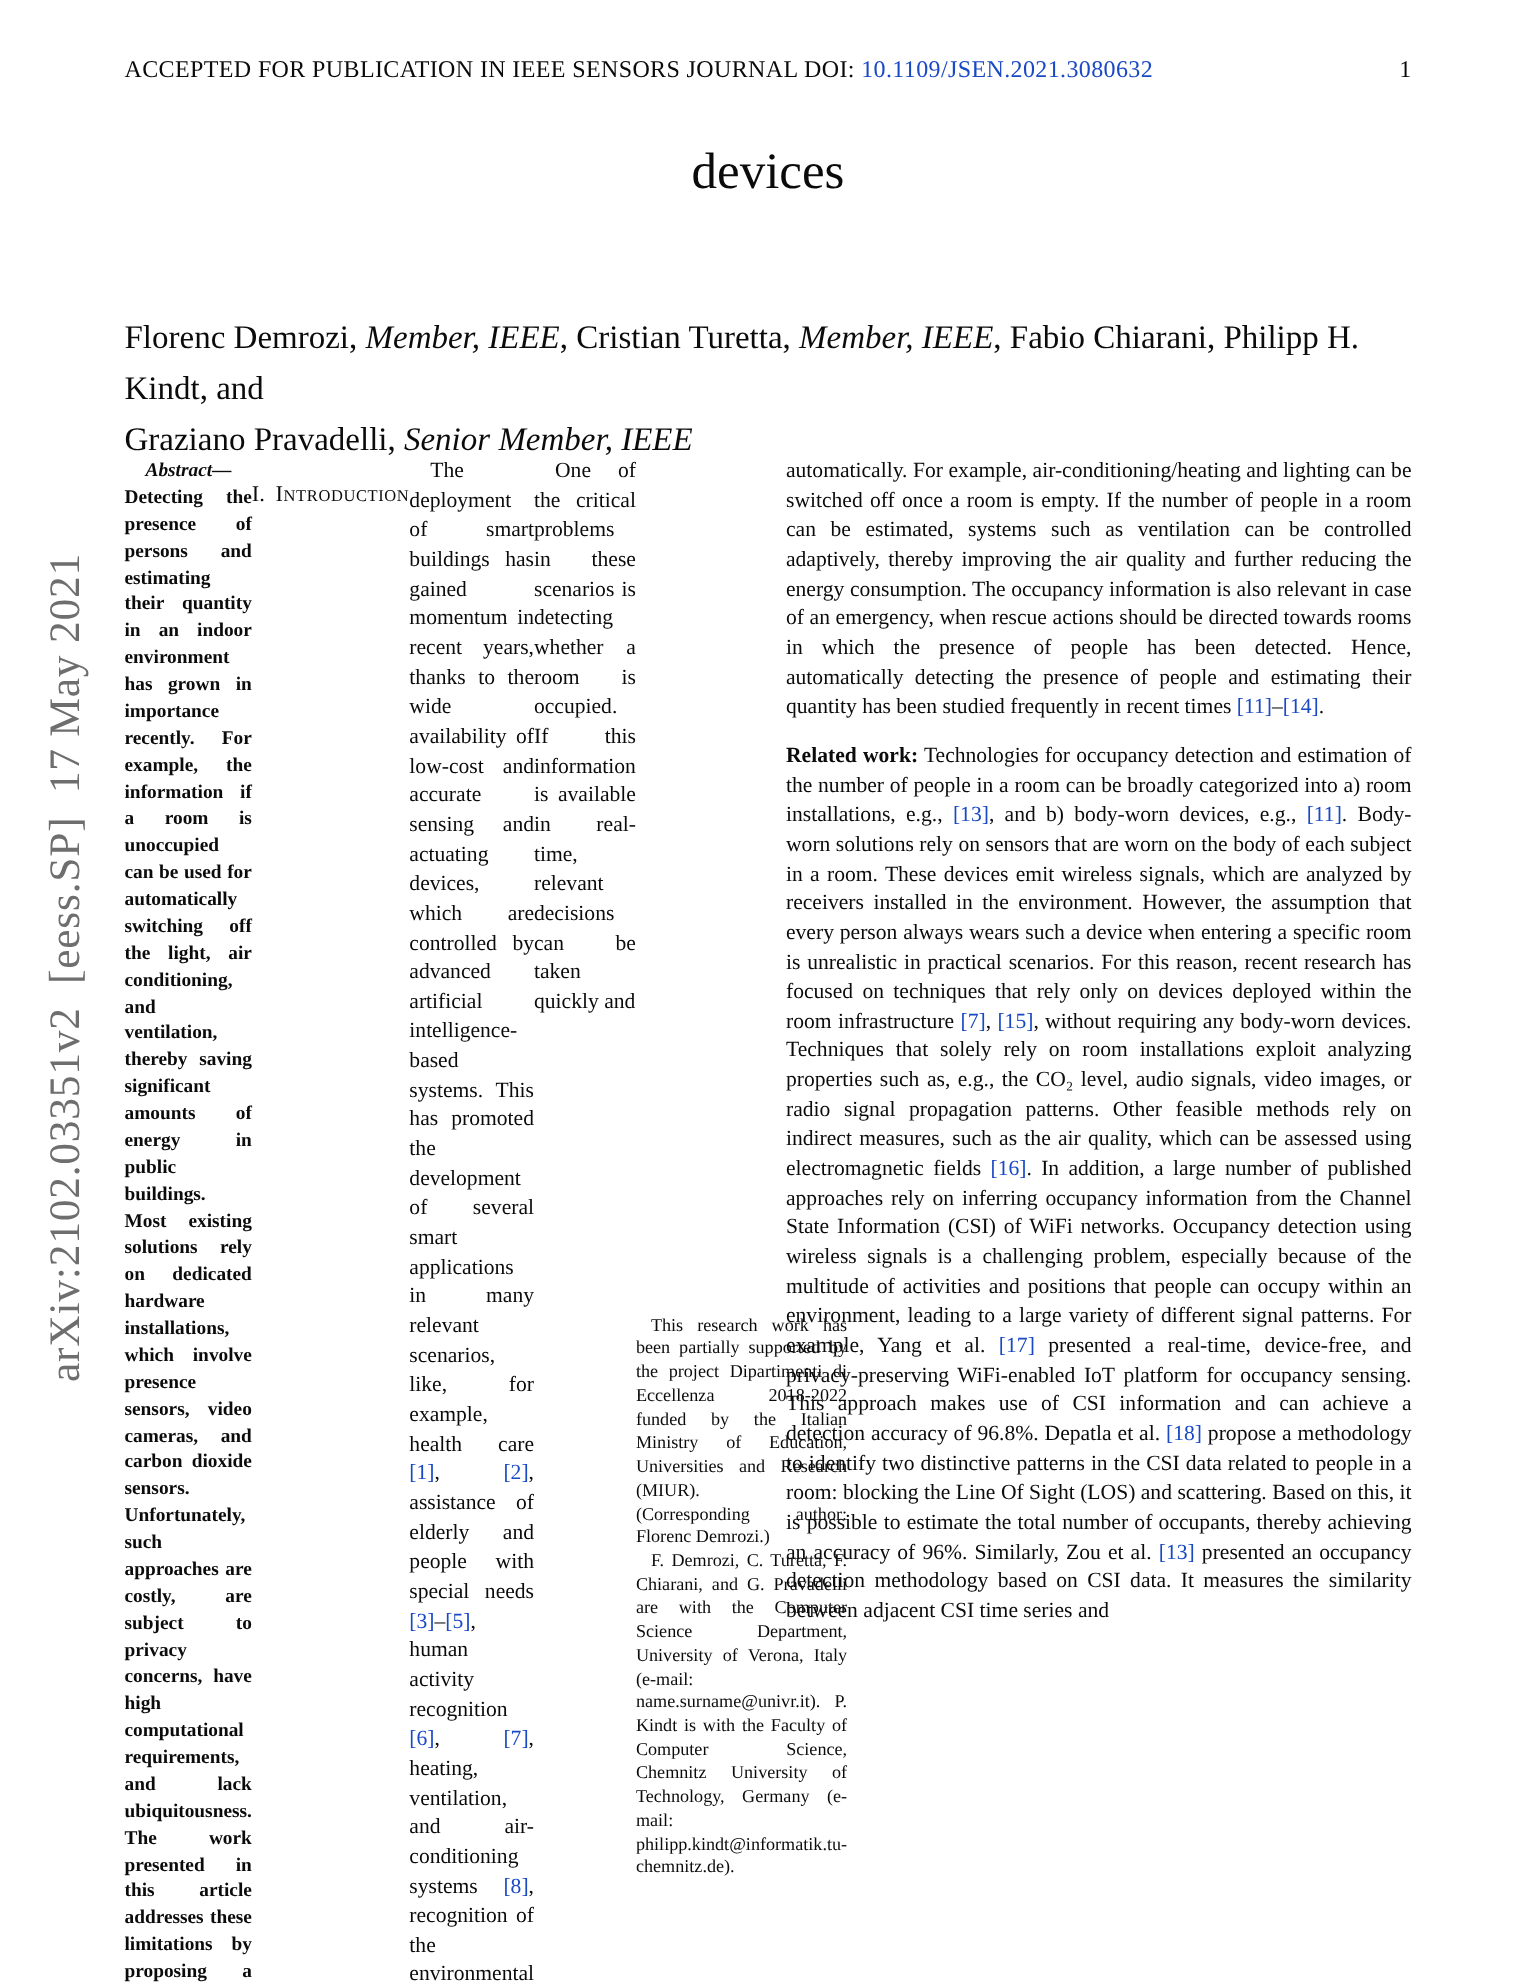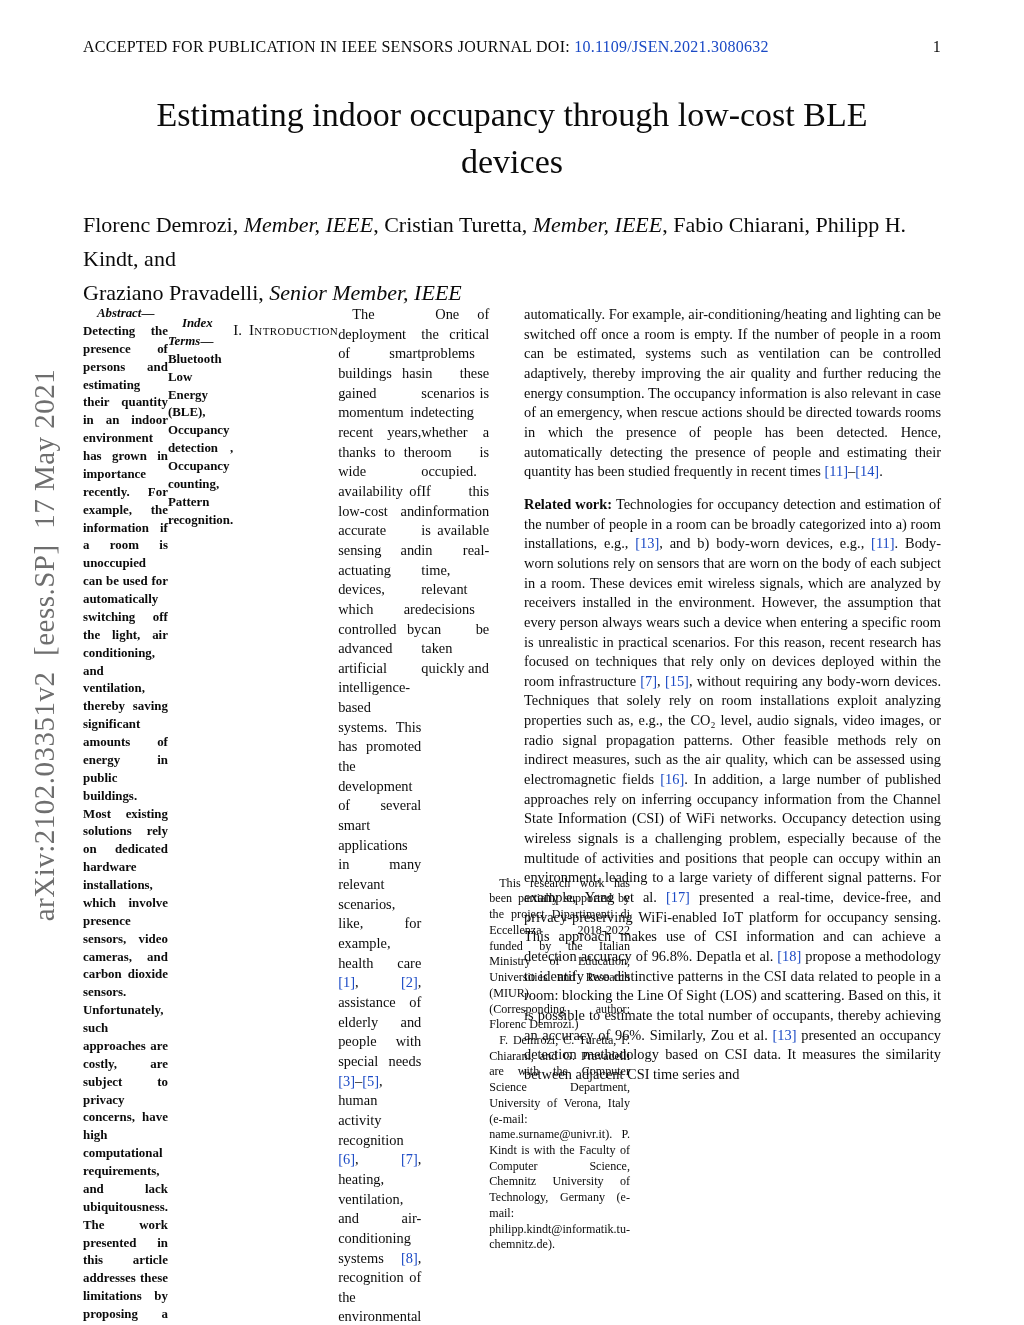--- a/index.html
+++ b/index.html
@@ -124,35 +124,33 @@
 <div class="page">
 
   <div class="running-head">
     <span><span>ACCEPTED FOR PUBLICATION IN IEEE SENSORS JOURNAL DOI: </span><span class="link">10.1109/JSEN.2021.3080632</span></span>
     <span>1</span>
   </div>
 
   <div class="arxiv-watermark">arXiv:2102.03351v2  [eess.SP]  17 May 2021</div>
 
   <div class="paper-title">
-    <div>Estimating indoor occupancy through low-cost BLE</div>
     <div>devices</div>
   </div>
 
   <div class="authors-block">
     <div><span>Florenc Demrozi, </span><i>Member, IEEE</i><span>, Cristian Turetta, </span><i>Member, IEEE</i><span>, Fabio Chiarani, Philipp H. Kindt, and</span></div>
     <div><span>Graziano Pravadelli, </span><i>Senior Member, IEEE</i></div>
   </div>
 
   <div class="columns">
 
     <div class="col col-left">
       <p class="abstract-par"><span class="lead-ital">Abstract</span><span>—Detecting the presence of persons and estimating their quantity in an indoor environment has grown in importance recently. For example, the information if a room is unoccupied can be used for automatically switching off the light, air conditioning, and ventilation, thereby saving significant amounts of energy in public buildings. Most existing solutions rely on dedicated hardware installations, which involve presence sensors, video cameras, and carbon dioxide sensors. Unfortunately, such approaches are costly, are subject to privacy concerns, have high computational requirements, and lack ubiquitousness. The work presented in this article addresses these limitations by proposing a low-cost occupancy detection system. Our approach builds upon detecting variations in Bluetooth Low Energy (BLE) signals related to the presence of humans. The effectiveness of this approach is evaluated by performing comprehensive tests on five different datasets. We apply several pattern recognition models and compare our methodology with systems building upon IEEE 802.11 (WiFi). On average, in multifarious environments, we can correctly classify the occupancy with an accuracy of 97.97%. When estimating the number of people in a room, on average, the estimated number of subjects differs from the actual one by 0.32 persons. We conclude that our system’s performance is comparable to that of existing ones based on WiFi, while significantly reducing cost and installation effort. Hence, our approach makes occupancy detection practical for real-world deployments.</span></p>
 
-      <p class="index-par"><span class="lead-ital">Index Terms</span><span>—Bluetooth Low Energy (BLE), Occupancy detection , Occupancy counting, Pattern recognition.</span></p>
 
       <p class="section-heading"><span>I.</span><span class="sc">Introduction</span></p>
 
       <p class="body-par">The deployment of smart buildings has gained momentum in recent years, thanks to the wide availability of low-cost and accurate sensing and actuating devices, which are controlled by advanced artificial intelligence-based systems. This has promoted the development of several smart applications in many relevant scenarios, like, for example, health care <span class="cite">[1]</span>, <span class="cite">[2]</span>, assistance of elderly and people with special needs <span class="cite">[3]</span>–<span class="cite">[5]</span>, human activity recognition <span class="cite">[6]</span>, <span class="cite">[7]</span>, heating, ventilation, and air-conditioning systems <span class="cite">[8]</span>, recognition of the environmental status <span class="cite">[9]</span>, and smart home solutions in general <span class="cite">[10]</span>.</p>
       <p class="body-par">One of the critical problems in these scenarios is detecting whether a room is occupied. If this information is available in real-time, relevant decisions can be taken quickly and</p>
 
       <div class="footnote">
         <p class="fn-p">This research work has been partially supported by the project Dipartimenti di Eccellenza 2018-2022 funded by the Italian Ministry of Education, Universities and Research (MIUR).</p>
         <p class="fn-flush">(Corresponding author: Florenc Demrozi.)</p>
         <p class="fn-p">F. Demrozi, C. Turetta, F. Chiarani, and G. Pravadelli are with the Computer Science Department, University of Verona, Italy (e-mail: name.surname@univr.it). P. Kindt is with the Faculty of Computer Science, Chemnitz University of Technology, Germany (e-mail: philipp.kindt@informatik.tu-chemnitz.de).</p>

